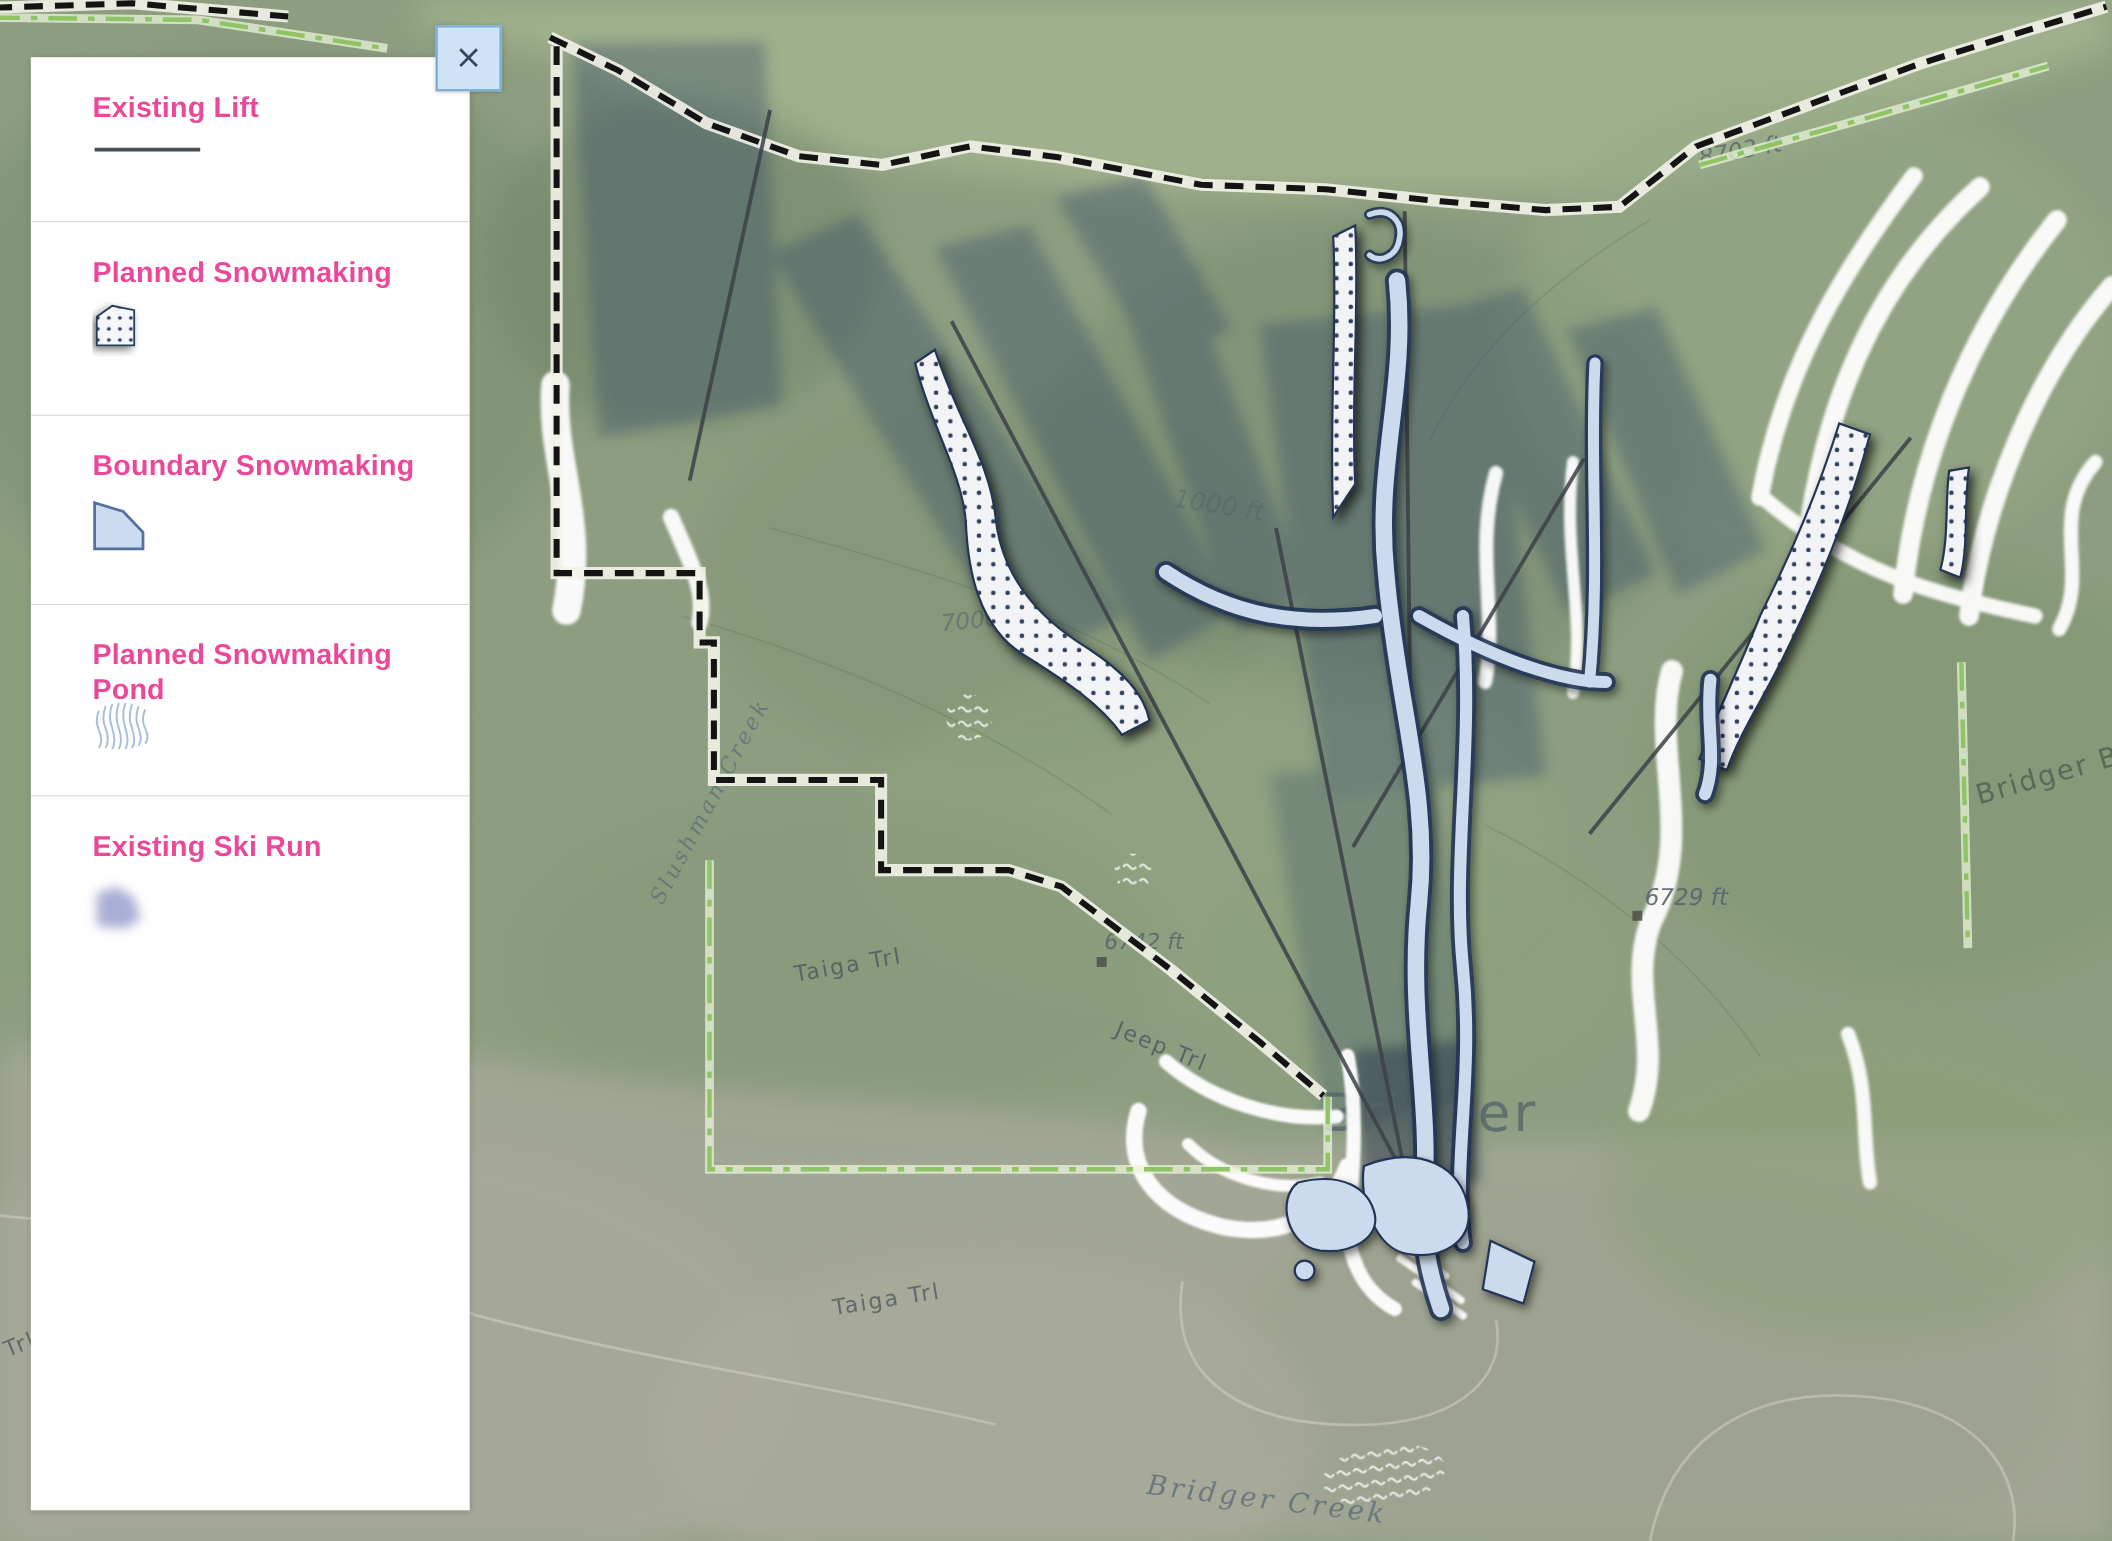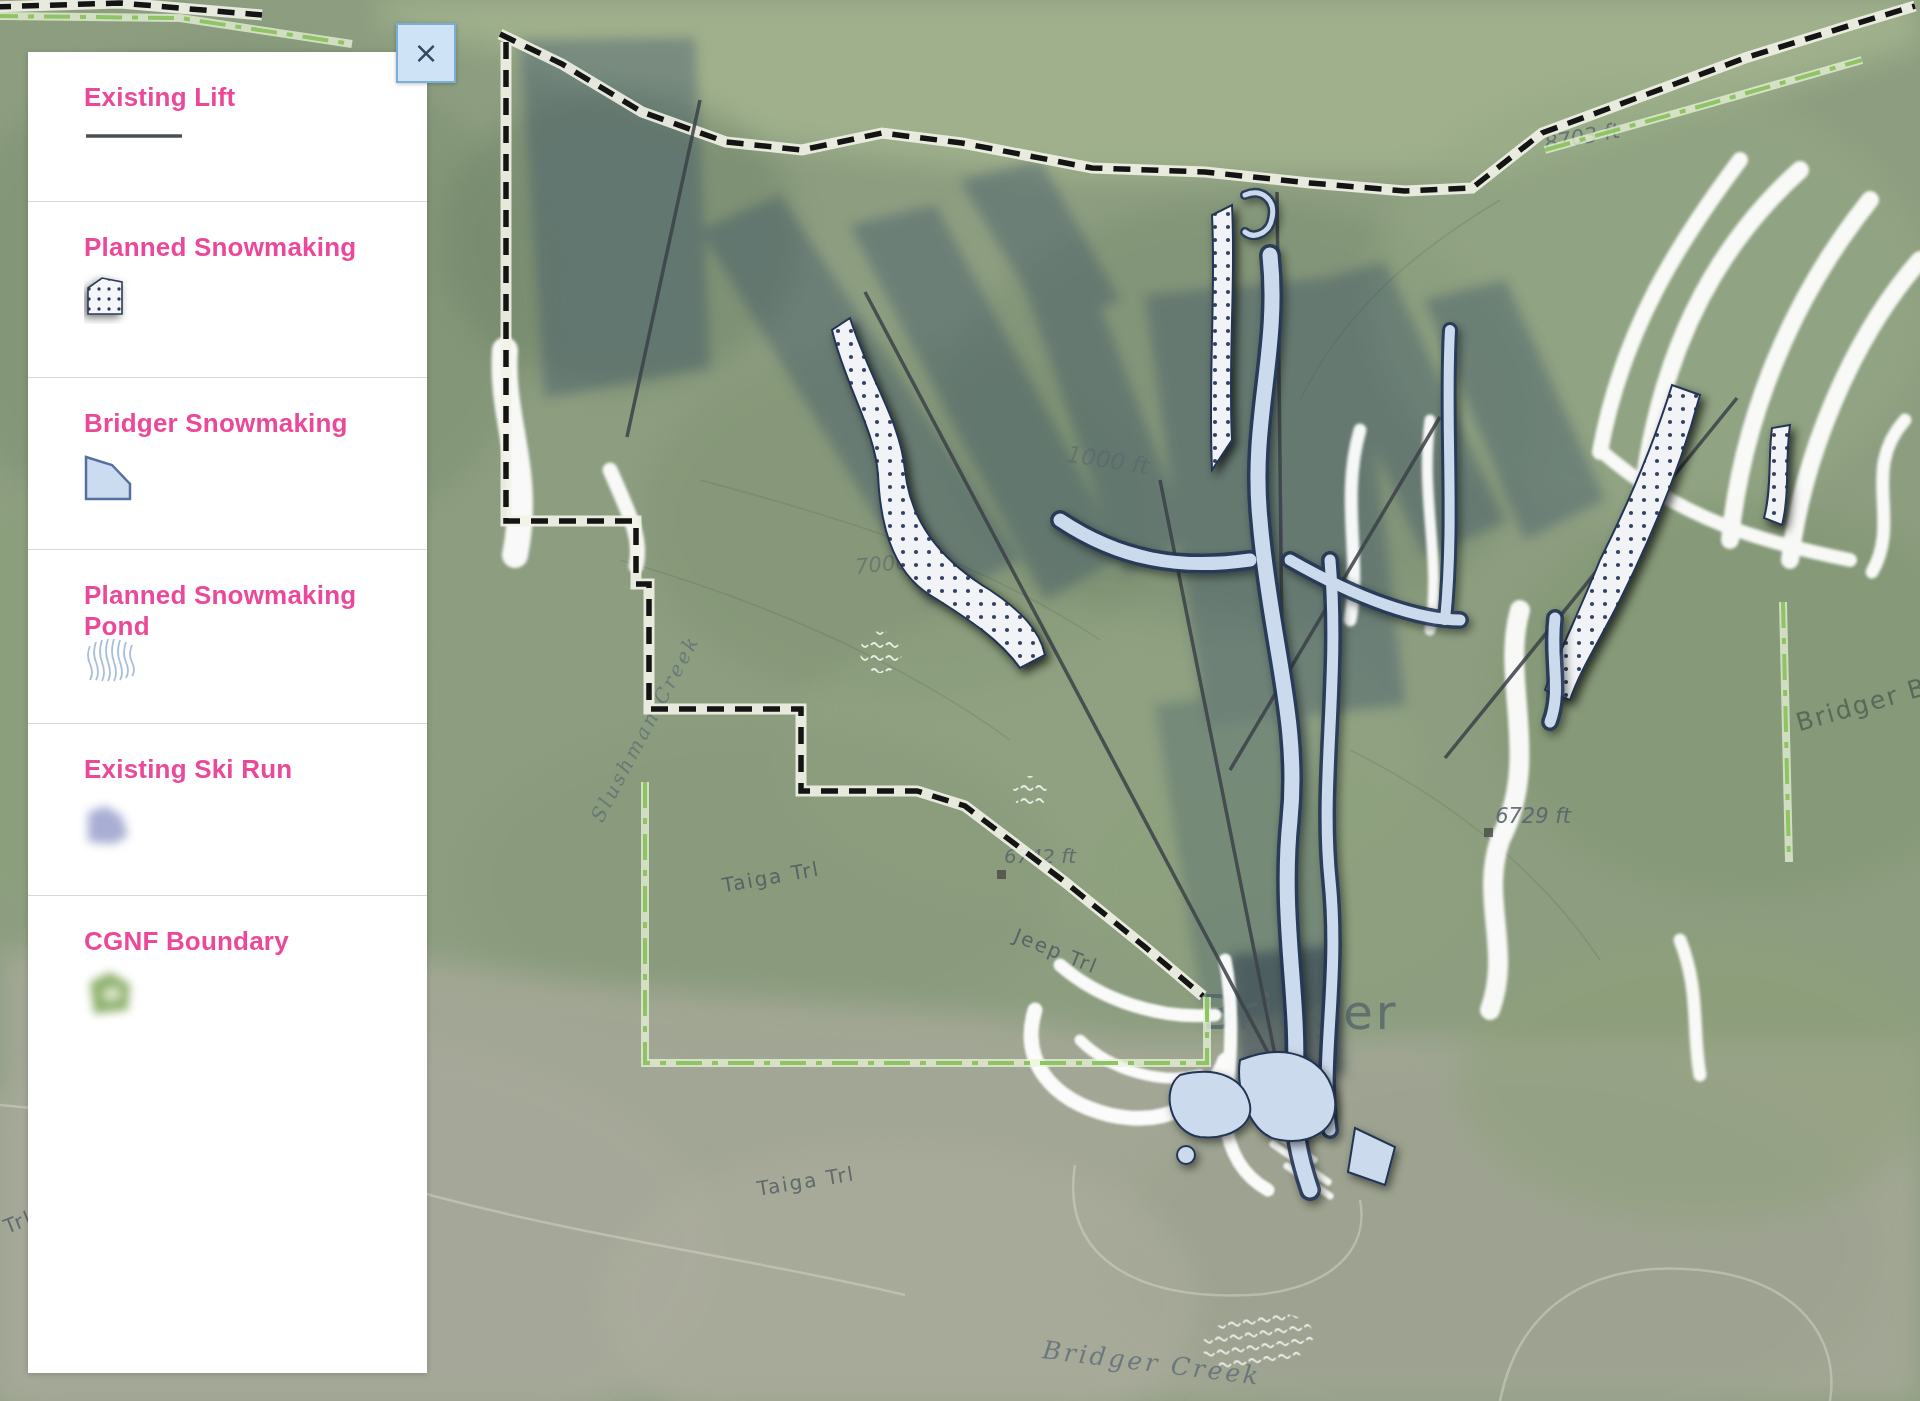--- a/index.html
+++ b/index.html
@@ -263,21 +263,21 @@
             <filter id="legShadow" x="-60%" y="-60%" width="220%" height="220%">
               <feDropShadow dx="-3" dy="3" stdDeviation="4" flood-color="#000" flood-opacity=".55"></feDropShadow>
             </filter>
           </defs>
           <polygon points="4,14 18,4 38,8 38,40 4,40" fill="url(#legdots)" stroke="#2b3a55" stroke-width="1.6" filter="url(#legShadow)"></polygon>
         </svg>
       </div>
     </div>
 
     <div class="lrow" style="height:172px;">
-      <div class="ltitle">Bridger Snowmaking</div>
+      <div class="ltitle">Boundary Snowmaking</div>
       <div class="lsym">
         <svg width="80" height="55">
           <polygon points="2,5 28,13 46,32 46,47 2,47" fill="#ccdcf0" stroke="#5570a0" stroke-width="2.5"></polygon>
         </svg>
       </div>
     </div>
 
 
     <div class="lrow" style="height:174px;">
       <div class="ltitle">Planned Snowmaking Pond</div>
@@ -298,28 +298,19 @@
 
     <div class="lrow" style="height:172px;text-align:right;">
       <div class="ltitle">Existing Ski Run</div>
       <div class="lsym" style="top:78px;filter:blur(5px);">
         <svg width="80" height="55">
           <polygon points="4,10 22,4 38,14 44,34 30,42 4,40" fill="#9aa0cc" opacity=".85"></polygon>
         </svg>
       </div>
     </div>
 
-    <div class="lrow" style="height:168px;">
-      <div class="ltitle">CGNF Boundary</div>
-      <div class="lsym" style="top:72px;filter:blur(4px);">
-        <svg width="80" height="60">
-          <polygon points="6,14 26,4 46,16 44,42 10,46" fill="#86ab63" opacity=".9"></polygon>
-          <polygon points="18,22 34,18 38,30 22,34" fill="#e8f0dd" opacity=".8"></polygon>
-        </svg>
-      </div>
-    </div>
   </div>
 
   <div id="close-btn">
     <span>×</span>
   </div>
 
 </div>
 
 </body></html>

